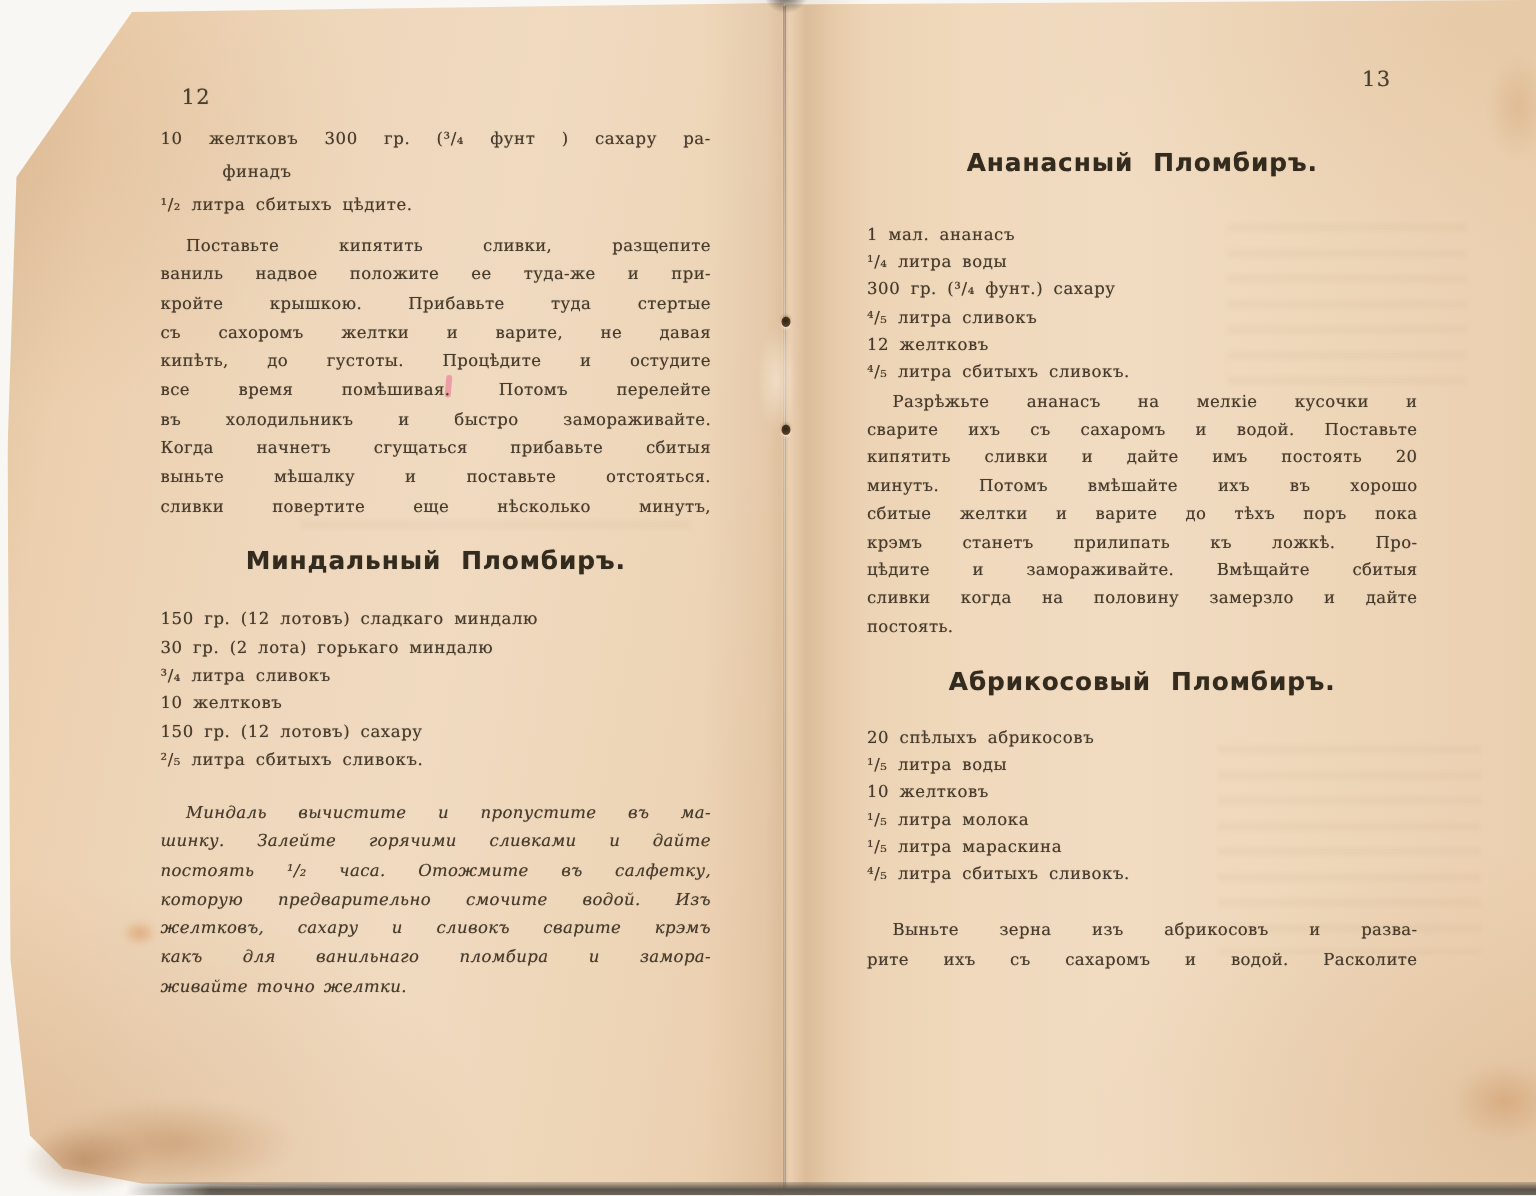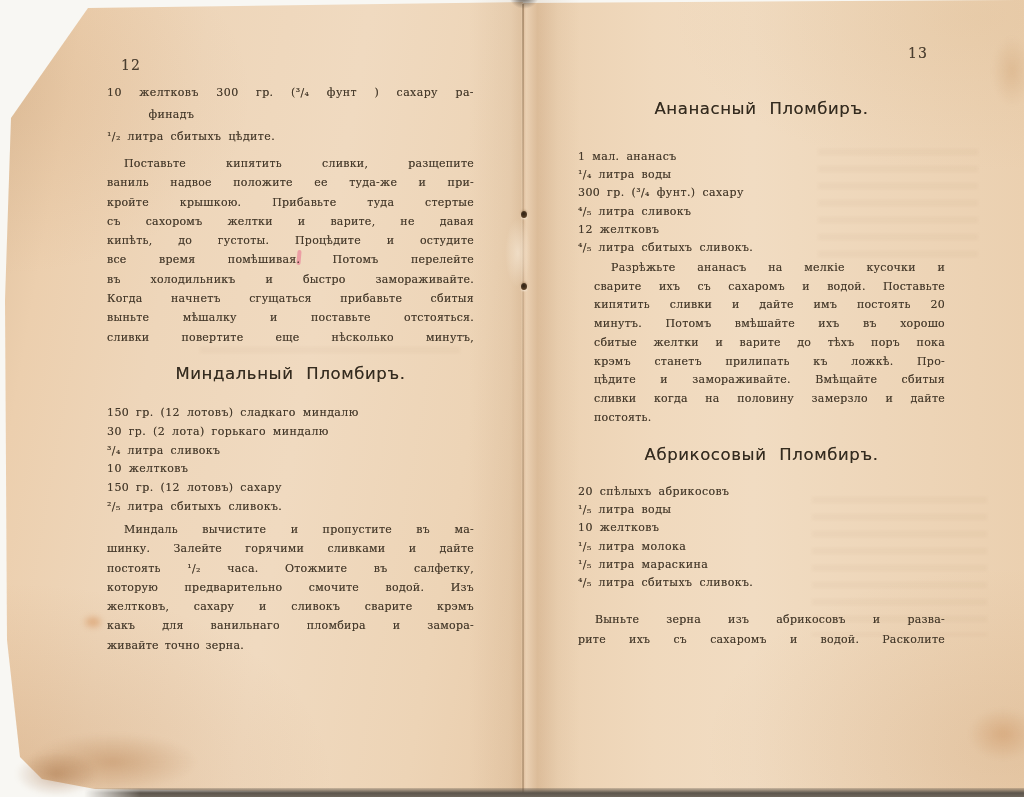--- a/index.html
+++ b/index.html
@@ -76,30 +76,30 @@
   .block{position:absolute;width:367px;}
   .lcol{left:107px;}
   .rcol{left:578px;}
   .line{white-space:pre-wrap;}
   .ing .line{font-size:11px;line-height:18.8px;letter-spacing:.4px;word-spacing:3px;}
   #l-b0 .line{line-height:22px;}
   .para .line{font-size:11px;line-height:19.3px;letter-spacing:.25px;word-spacing:2px;}
   .para .line:first-child{text-indent:17px;}
   .just{text-align:justify;text-align-last:justify;}
   .jfirst .line:first-child{text-align:justify;text-align-last:justify;}
-  .heading{font-family:"DejaVu Sans","Liberation Sans",sans-serif;font-weight:normal;
+  .heading{font-family:"DejaVu Sans","Liberation Sans",sans-serif;font-weight:bold;
     font-size:16.5px;letter-spacing:.6px;word-spacing:7px;text-align:center;color:#342b1f;
     text-shadow:0 0 .5px rgba(52,43,31,.6);}
 
   
-  #l-b0{top:82px;}  #l-b1{top:154px;} #l-b2{top:364px;} #l-b3{top:404px;} #l-b4{top:520px;}
+  #l-b0{top:82px;}  #l-b1{top:154px;} #l-b2{top:364px;} #l-b3{top:404px;} #l-b4{top:532px;font-style:italic;}
   #r-b0{top:99px;}  #r-b1{top:148px;} #r-b2{top:259px;} #r-b3{top:445px;} #r-b4{top:483px;}
   #r-b5{top:610px;}
   #r-b1 .line,#r-b4 .line{line-height:18.2px;}
-  #r-b2 .line{line-height:18.7px;margin-left:16px;}
+  #r-b2 .line{line-height:18.7px;}
   #r-b5 .line{line-height:20px;}
 </style>
 </head>
 <body>
 
 <div class="stage">
 
   <div class="page left-page"></div>
   <div class="page right-page"></div>
 
@@ -149,21 +149,21 @@
       <div class="line">150 гр. (12 лотовъ) сахару</div>
       <div class="line">²/₅ литра сбитыхъ сливокъ.</div>
     </div>
   <div class="block lcol para txt" id="l-b4">
       <div class="line just">Миндаль вычистите и пропустите въ ма-</div>
       <div class="line just">шинку. Залейте горячими сливками и дайте</div>
       <div class="line just">постоять ¹/₂ часа. Отожмите въ салфетку,</div>
       <div class="line just">которую предварительно смочите водой. Изъ</div>
       <div class="line just">желтковъ, сахару и сливокъ сварите крэмъ</div>
       <div class="line just">какъ для ванильнаго пломбира и замора-</div>
-      <div class="line">живайте точно зерна.</div>
+      <div class="line">живайте точно желтки.</div>
     </div>
 
   <div class="block rcol heading" id="r-b0">Ананасный Пломбиръ.</div>
   <div class="block rcol ing txt" id="r-b1">
       <div class="line">1 мал. ананасъ</div>
       <div class="line">¹/₄ литра воды</div>
       <div class="line">300 гр. (³/₄ фунт.) сахару</div>
       <div class="line">⁴/₅ литра сливокъ</div>
       <div class="line">12 желтковъ</div>
       <div class="line">⁴/₅ литра сбитыхъ сливокъ.</div>

